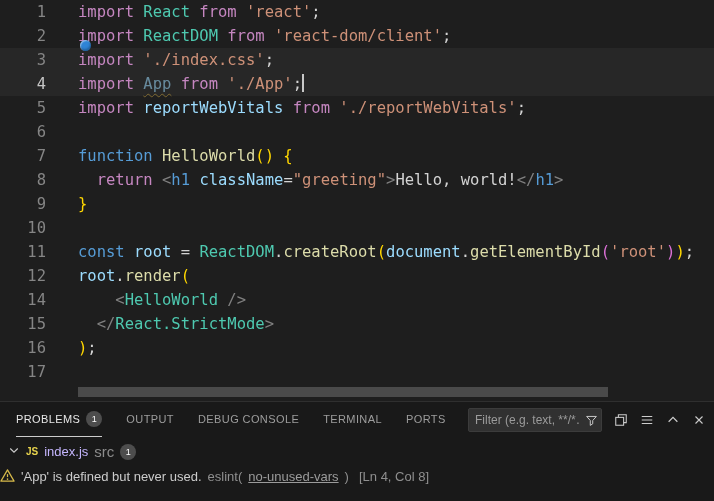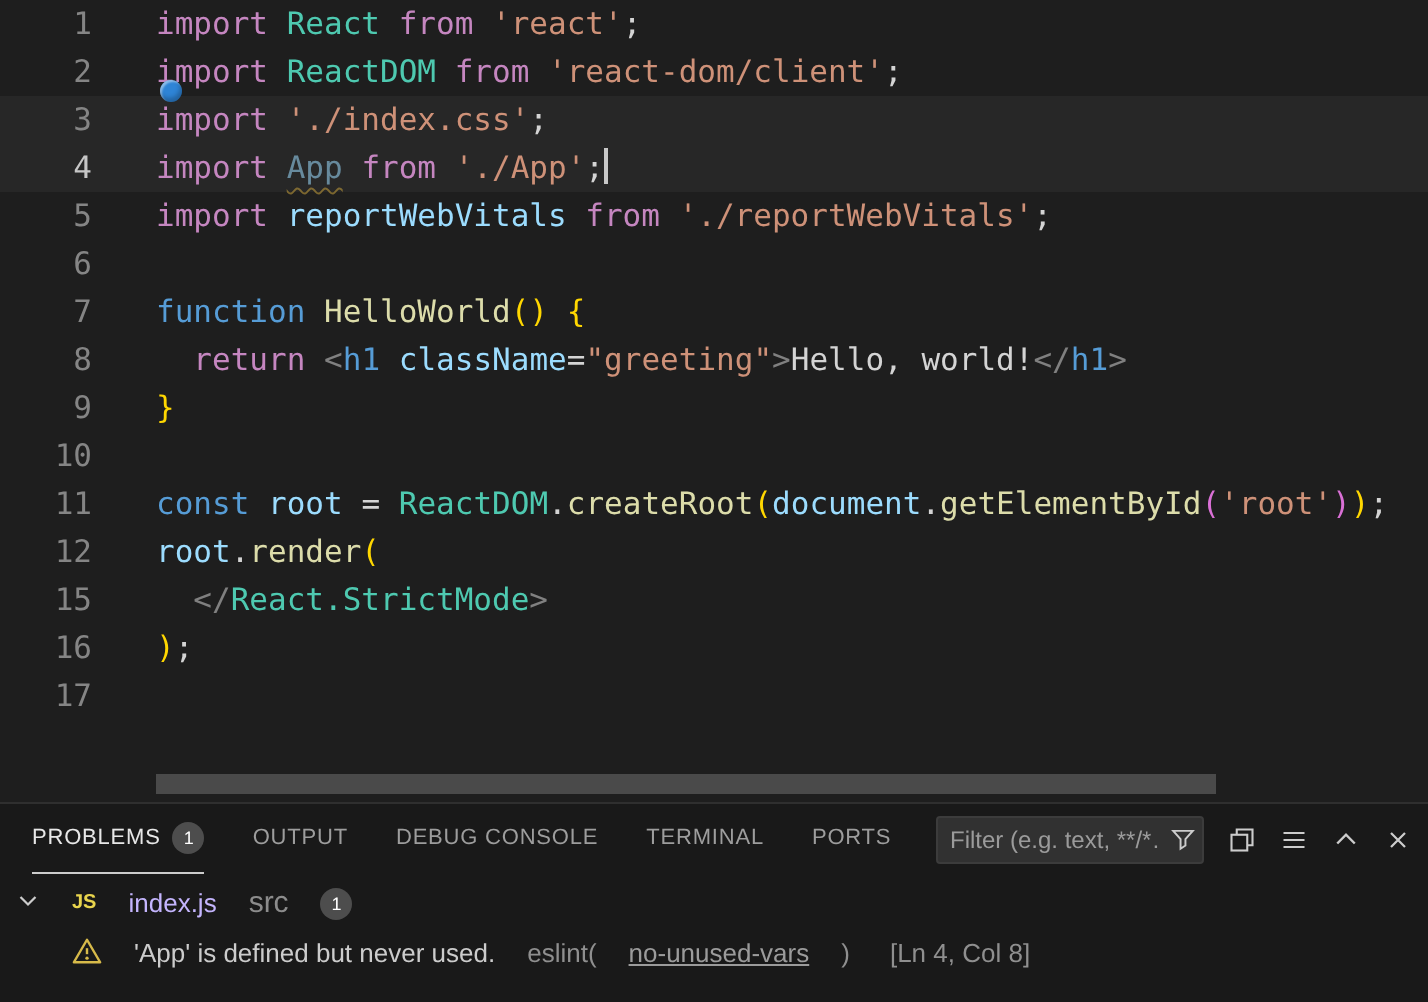--- a/index.html
+++ b/index.html
@@ -115,26 +115,26 @@
     font-family:"Liberation Sans", sans-serif;
     font-size:12px;
     padding:0 20px 0 6px;
     outline:none;
   }
   .filter-box input::placeholder { color:#9b9b9b; }
   .fi { position:absolute; right:4px; top:5px; }
   .pic { display:flex; align-items:center; cursor:pointer; }
 
   .tree { padding-top:2px; font-size:13px; }
-  .tree-row { display:flex; align-items:center; height:25px; gap:16px; }
+  .tree-row { display:flex; align-items:center; height:25px; gap:6px; }
   .file-row { padding-left:8px; }
   .jsicon { color:#e8d44d; font-weight:bold; font-size:10px; }
   .fname { color:#c4b5fd; }
   .fpath { color:#8c8c8c; font-size:15px; }
-  .problem-row { padding-left:36px; }
+  .problem-row { }
   .pmsg { color:#cccccc; }
   .psrc { color:#8f8f8f; }
   .plink { color:#9b9b9b; text-decoration:underline; cursor:pointer; }
   .ploc { color:#8f8f8f; margin-left:4px; }
 </style>
 </head>
 <body>
 
 <div class="editor">
   <div>
@@ -143,20 +143,21 @@
       <div class="code-line hl"><span class="gutter">3</span><span class="content"><span class="tk-kw">import</span><span class="tk-str"> './index.css'</span><span class="tk-pln">;</span></span></div>
       <div class="code-line hl"><span class="gutter active">4</span><span class="content"><span class="tk-kw">import</span><span class="tk-pln"> </span><span class="tk-unused">App</span><span class="tk-pln"> </span><span class="tk-kw">from</span><span class="tk-str"> './App'</span><span class="tk-pln">;</span><span class="cursor"></span></span></div>
       <div class="code-line"><span class="gutter">5</span><span class="content"><span class="tk-kw">import</span><span class="tk-var"> reportWebVitals</span><span class="tk-kw"> from</span><span class="tk-str"> './reportWebVitals'</span><span class="tk-pln">;</span></span></div>
       <div class="code-line"><span class="gutter">6</span><span class="content"></span></div>
       <div class="code-line"><span class="gutter">7</span><span class="content"><span class="tk-kw2">function</span><span class="tk-pln"> </span><span class="tk-fn">HelloWorld</span><span class="tk-b1">()</span><span class="tk-pln"> </span><span class="tk-b1">{</span></span></div>
       <div class="code-line"><span class="gutter">8</span><span class="content"><span class="tk-pln">  </span><span class="tk-kw">return</span><span class="tk-pln"> </span><span class="tk-pun">&lt;</span><span class="tk-tag">h1</span><span class="tk-pln"> </span><span class="tk-var">className</span><span class="tk-pln">=</span><span class="tk-str">"greeting"</span><span class="tk-pun">&gt;</span><span class="tk-pln">Hello, world!</span><span class="tk-pun">&lt;/</span><span class="tk-tag">h1</span><span class="tk-pun">&gt;</span></span></div>
       <div class="code-line"><span class="gutter">9</span><span class="content"><span class="tk-b1">}</span></span></div>
       <div class="code-line"><span class="gutter">10</span><span class="content"></span></div>
       <div class="code-line"><span class="gutter">11</span><span class="content"><span class="tk-kw2">const</span><span class="tk-pln"> </span><span class="tk-var">root</span><span class="tk-pln"> </span><span class="tk-pln">=</span><span class="tk-pln"> </span><span class="tk-cls">ReactDOM</span><span class="tk-pln">.</span><span class="tk-fn">createRoot</span><span class="tk-b1">(</span><span class="tk-var">document</span><span class="tk-pln">.</span><span class="tk-fn">getElementById</span><span class="tk-b2">(</span><span class="tk-str">'root'</span><span class="tk-b2">)</span><span class="tk-b1">)</span><span class="tk-pln">;</span></span></div>
       <div class="code-line"><span class="gutter">12</span><span class="content"><span class="tk-var">root</span><span class="tk-pln">.</span><span class="tk-fn">render</span><span class="tk-b1">(</span></span></div>
+      <div class="code-line"><span class="gutter">14</span><span class="content"><span class="tk-pln">    </span><span class="tk-pun">&lt;</span><span class="tk-cls">HelloWorld</span><span class="tk-pun"> /</span><span class="tk-pun">&gt;</span></span></div>
       <div class="code-line"><span class="gutter">15</span><span class="content"><span class="tk-pln">  </span><span class="tk-pun">&lt;/</span><span class="tk-cls">React.StrictMode</span><span class="tk-pun">&gt;</span></span></div>
       <div class="code-line"><span class="gutter">16</span><span class="content"><span class="tk-b1">)</span><span class="tk-pln">;</span></span></div>
       <div class="code-line"><span class="gutter">17</span><span class="content"></span></div>
     </div>
   <div class="bluedot"></div>
   <div class="hscroll"></div>
 </div>
 
 <div class="panel">
   <div class="panel-bar">

